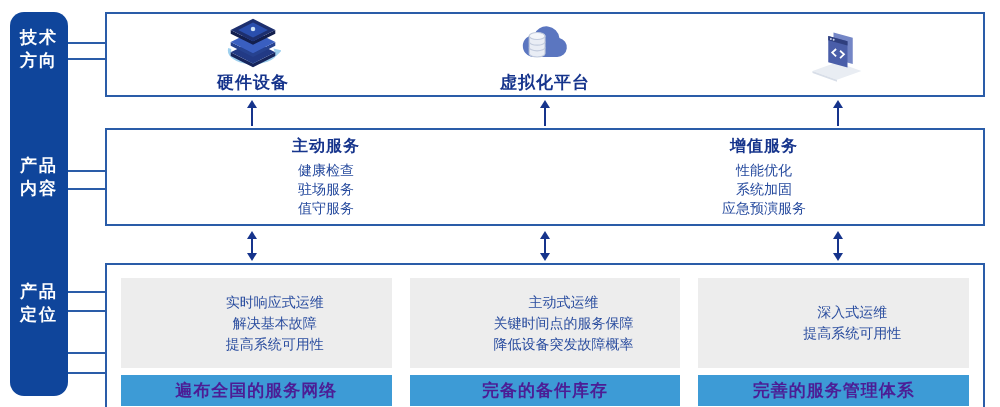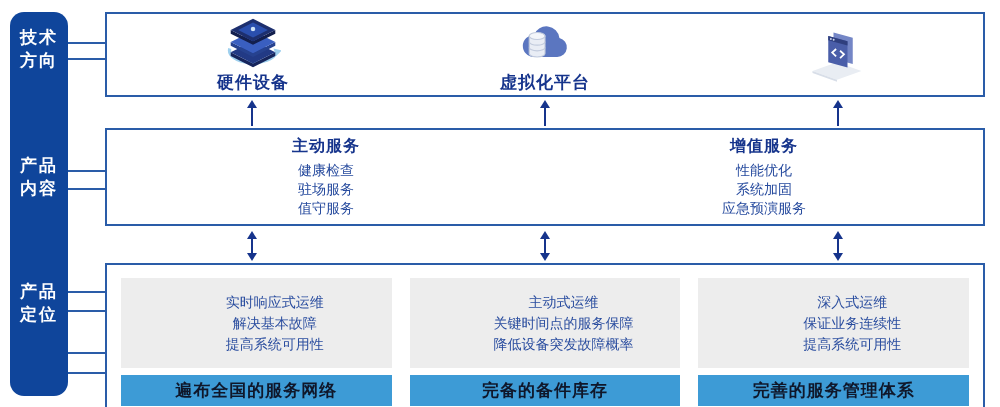--- a/index.html
+++ b/index.html
@@ -34,21 +34,21 @@
   
   .c-title{font-size:16px;font-weight:bold;color:#16348C;margin-bottom:4px;letter-spacing:1px;}
   .c-item{font-size:14px;color:#274B9E;line-height:19px;text-align:center;}
 
   
   .p-col{flex:1;display:flex;flex-direction:column;}
   .p-gray{flex:1;background:#EDEDED;display:flex;flex-direction:column;
           align-items:center;justify-content:center;padding-left:37px;}
   .p-line{font-size:14px;color:#2A4D9F;line-height:21px;text-align:center;}
   .p-bar{height:31px;margin-top:7px;background:#3D9BD6;display:flex;align-items:center;
-         justify-content:center;color:#0f172a;font-size:17px;font-weight:bold;letter-spacing:1px;}
+         justify-content:center;color:#4c1d95;font-size:17px;font-weight:bold;letter-spacing:1px;}
 
   
   .arrow-row{position:absolute;left:105px;width:880px;display:flex;}
   .arrow-row.r1{top:99px;height:27px;}
   .arrow-row.r2{top:230px;height:31px;}
   .acol{flex:1;display:flex;align-items:center;justify-content:center;}
   .varrow{display:flex;flex-direction:column;align-items:center;}
   .head-up{width:0;height:0;border-left:5px solid transparent;border-right:5px solid transparent;
            border-bottom:8px solid #16348C;}
   .head-down{width:0;height:0;border-left:5px solid transparent;border-right:5px solid transparent;
@@ -198,20 +198,19 @@
       <div class="p-gray">
         <div class="p-line">主动式运维</div>
         <div class="p-line">关键时间点的服务保障</div>
         <div class="p-line">降低设备突发故障概率</div>
       </div>
       <div class="p-bar">完备的备件库存</div>
     </div>
     <div class="p-col">
       <div class="p-gray">
         <div class="p-line">深入式运维</div>
-        <div class="p-line">保证业务连续性</div>
         <div class="p-line">提高系统可用性</div>
       </div>
       <div class="p-bar">完善的服务管理体系</div>
     </div>
   </div>
 
 </div>
 
 </body></html>

